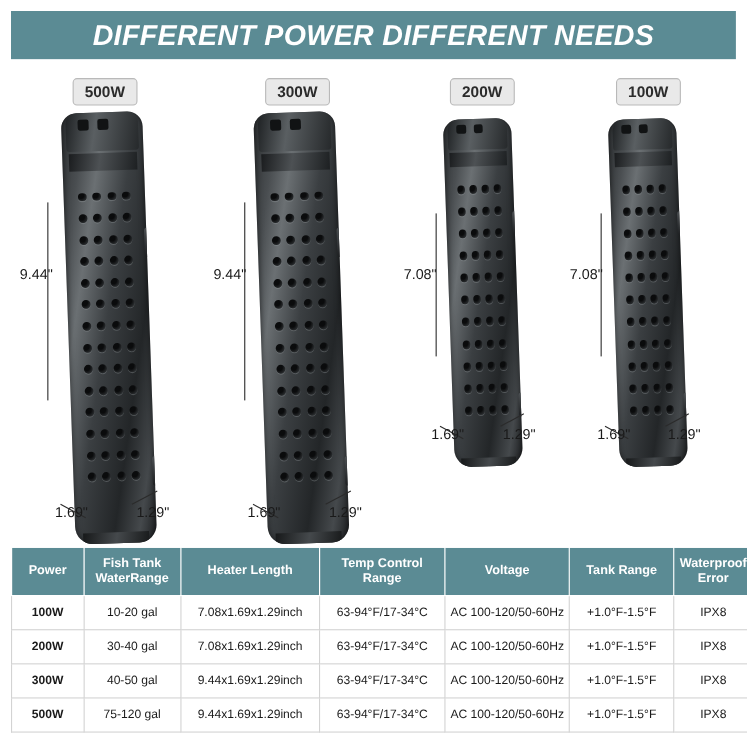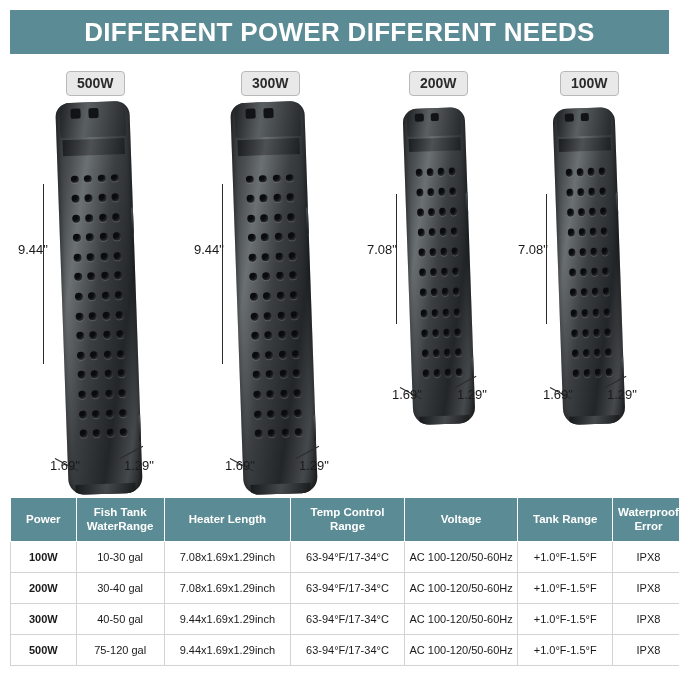--- a/index.html
+++ b/index.html
@@ -23,20 +23,21 @@
   .banner {
     position: absolute;
     left: 10px;
     top: 10px;
     width: 659px;
     height: 44px;
     background: #5b8b94;
     display: flex;
     align-items: center;
     justify-content: center;
+    font-style: italic;
   }
   .banner-title {
     color: #ffffff;
     font-size: 26px;
     font-weight: bold;
     letter-spacing: 0.3px;
     white-space: nowrap;
   }
 
   
@@ -505,21 +506,21 @@
         <th class="col-length">Heater Length</th>
         <th class="col-temp">Temp Control Range</th>
         <th class="col-voltage">Voltage</th>
         <th class="col-error">Tank Range</th>
         <th class="col-water">Waterproof Error</th>
       </tr>
     </thead>
     <tbody>
       <tr>
         <td class="power-cell">100W</td>
-        <td>10-30 gal</td>
+        <td>10-20 gal</td>
         <td>7.08x1.69x1.29inch</td>
         <td>63-94°F/17-34°C</td>
         <td>AC 100-120/50-60Hz</td>
         <td>+1.0°F-1.5°F</td>
         <td>IPX8</td>
       </tr>
       <tr>
         <td class="power-cell">200W</td>
         <td>30-40 gal</td>
         <td>7.08x1.69x1.29inch</td>

